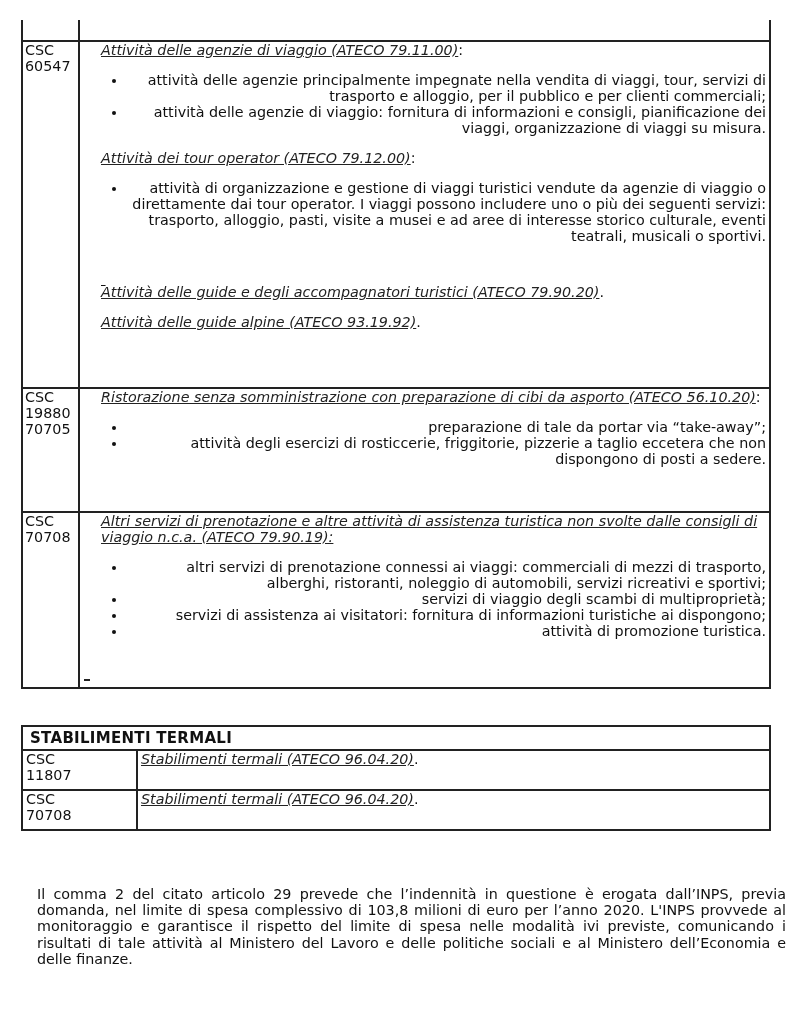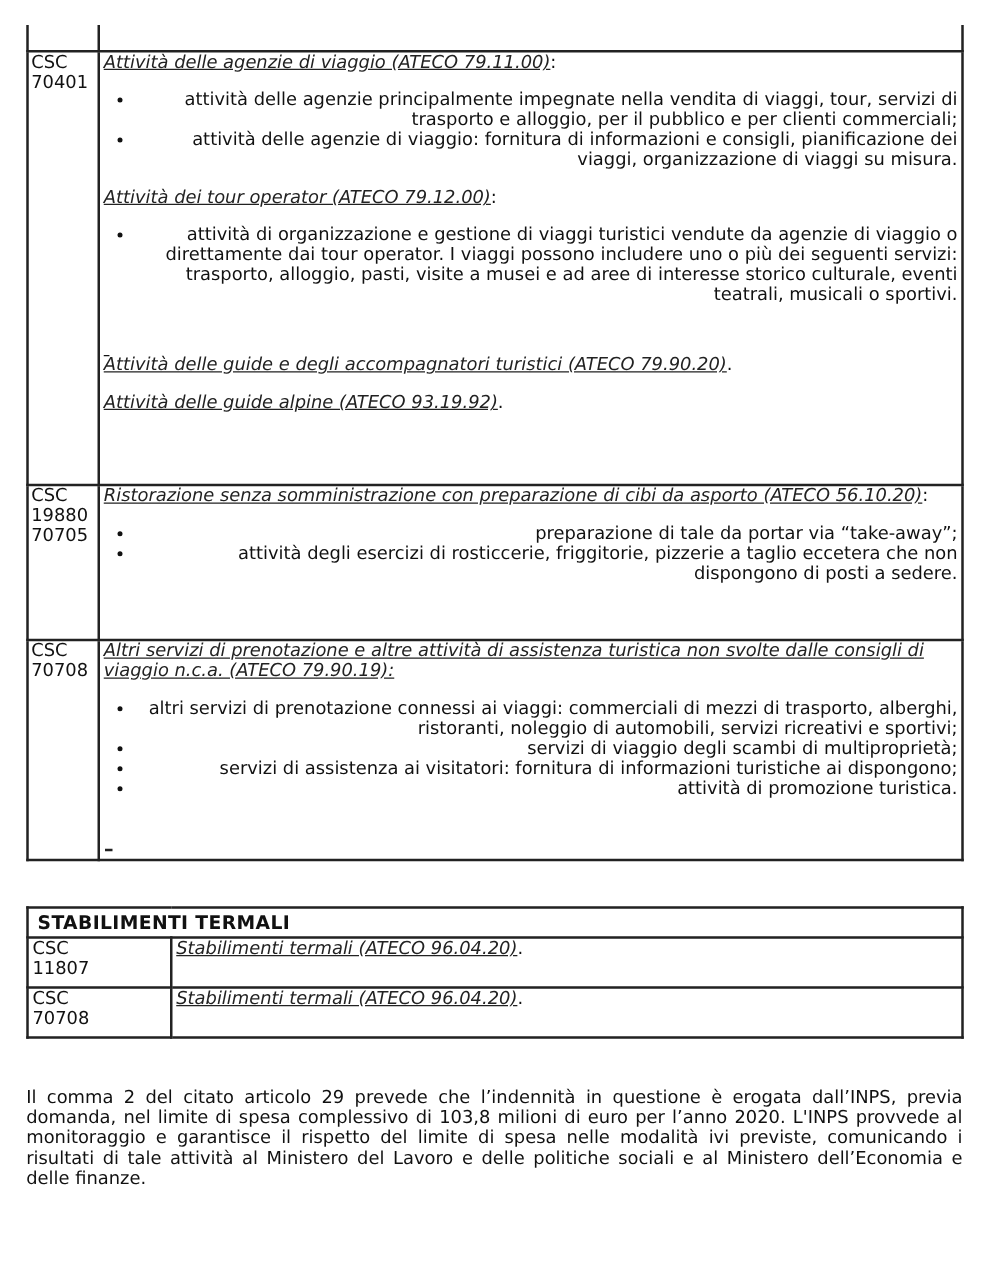--- a/index.html
+++ b/index.html
@@ -1,47 +1,47 @@
 <!DOCTYPE html>
 <html><head>
 <meta charset="utf-8">
 <style>
   html, body { margin: 0; padding: 0; background: #ffffff; }
   body { width: 800px; height: 1023px; position: relative; overflow: hidden;
          font-family: "DejaVu Sans", "Liberation Sans", sans-serif; color: #111; font-size: 14.3px; }
   .t1 { position: absolute; left: 21px; top: 20px; width: 750px; border-collapse: collapse; }
-  .t1 td { border: 2px solid #222; vertical-align: top; padding: 0 3px 0 3px; line-height: 16px; }
+  .t1 td { border: 2px solid #222; vertical-align: top; padding: 0 3px 0 21px; line-height: 16px; }
   .t1 td.code { width: 51px; padding: 0 2px; }
   .t1 tr.top td { border-top: none; height: 20px; }
   .link { font-style: italic; text-decoration: underline; color: #222; }
   .t1 ul { margin: 14px 0 14px 0; padding-left: 26px; }
   .t1 ul li { margin: 0; padding-left: 0; text-align: right; }
   .t1 p { margin: 0; }
   .p-gap { height: 14px; }
   .dash { display: block; line-height: 10px; }
   .t2 { position: absolute; left: 21px; top: 725px; width: 750px; border-collapse: collapse; }
   .t2 td { border: 2px solid #222; vertical-align: top; padding: 0 3px; line-height: 16px; }
   .t2 td.code { width: 107px; height: 38px; }
   .t2 th { border: 2px solid #222; text-align: left; padding: 1px 7px; font-weight: bold; font-size: 15px; letter-spacing: 0.3px; line-height: 20px; }
-  .para { position: absolute; left: 21px; top: 870px; width: 749px; text-align: justify; line-height: 16.2px; margin: 0; }
+  .para { position: absolute; left: 21px; top: 870px; width: 749px; text-align: justify; line-height: 16.2px; margin: 16px; }
 </style>
 </head>
 <body>
 
 <table class="t1">
   <tbody>
       <tr class="top">
     <td class="code"></td>
     <td></td>
   </tr>
 
   <tr style="height:347px;">
     <td class="code">
       <div>CSC</div>
-      <div>70401</div>
+      <div>60547</div>
     </td>
     <td>
       <p><span class="link">Attività delle agenzie di viaggio (ATECO 79.11.00)</span><span>:</span></p>
       <ul>
         <li>attività delle agenzie principalmente impegnate nella vendita di viaggi, tour, servizi di trasporto e alloggio, per il pubblico e per clienti commerciali;</li>
         <li>attività delle agenzie di viaggio: fornitura di informazioni e consigli, pianificazione dei viaggi, organizzazione di viaggi su misura.</li>
       </ul>
       <p><span class="link">Attività dei tour operator (ATECO 79.12.00)</span><span>:</span></p>
       <ul style="margin-bottom:30px;">
         <li>attività di organizzazione e gestione di viaggi turistici vendute da agenzie di viaggio o direttamente dai tour operator. I viaggi possono includere uno o più dei seguenti servizi: trasporto, alloggio, pasti, visite a musei e ad aree di interesse storico culturale, eventi teatrali, musicali o sportivi.</li>

